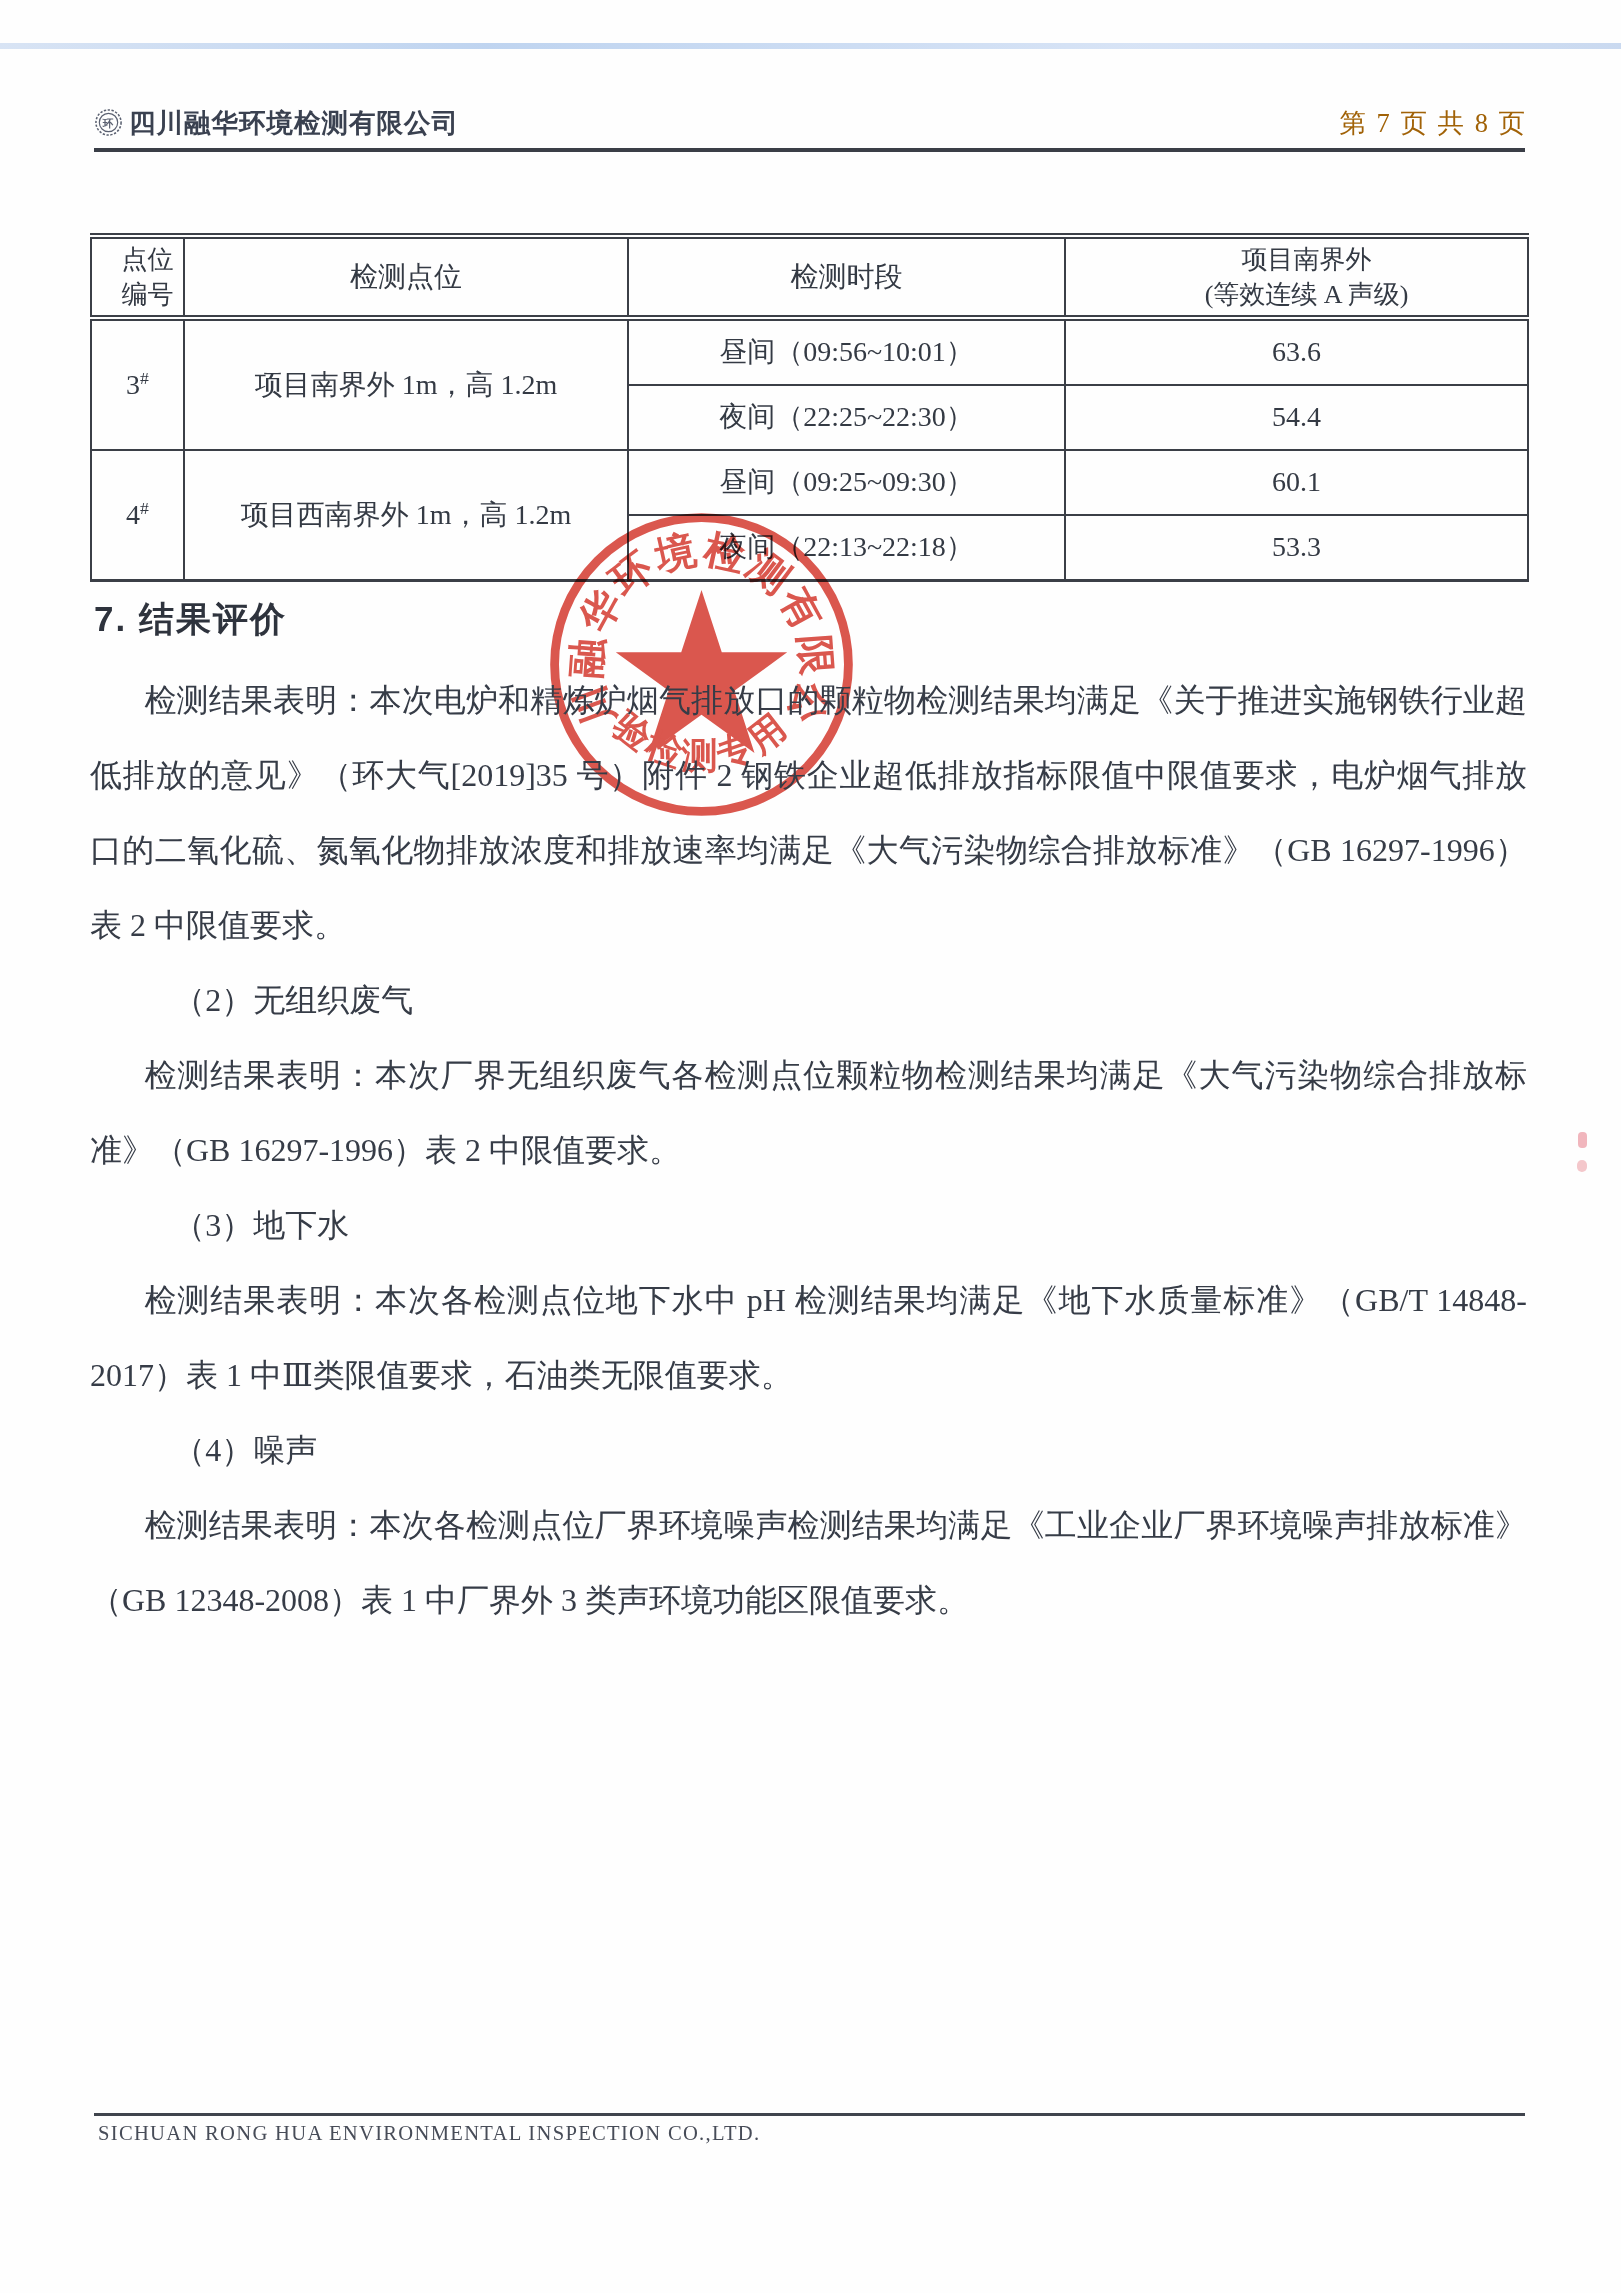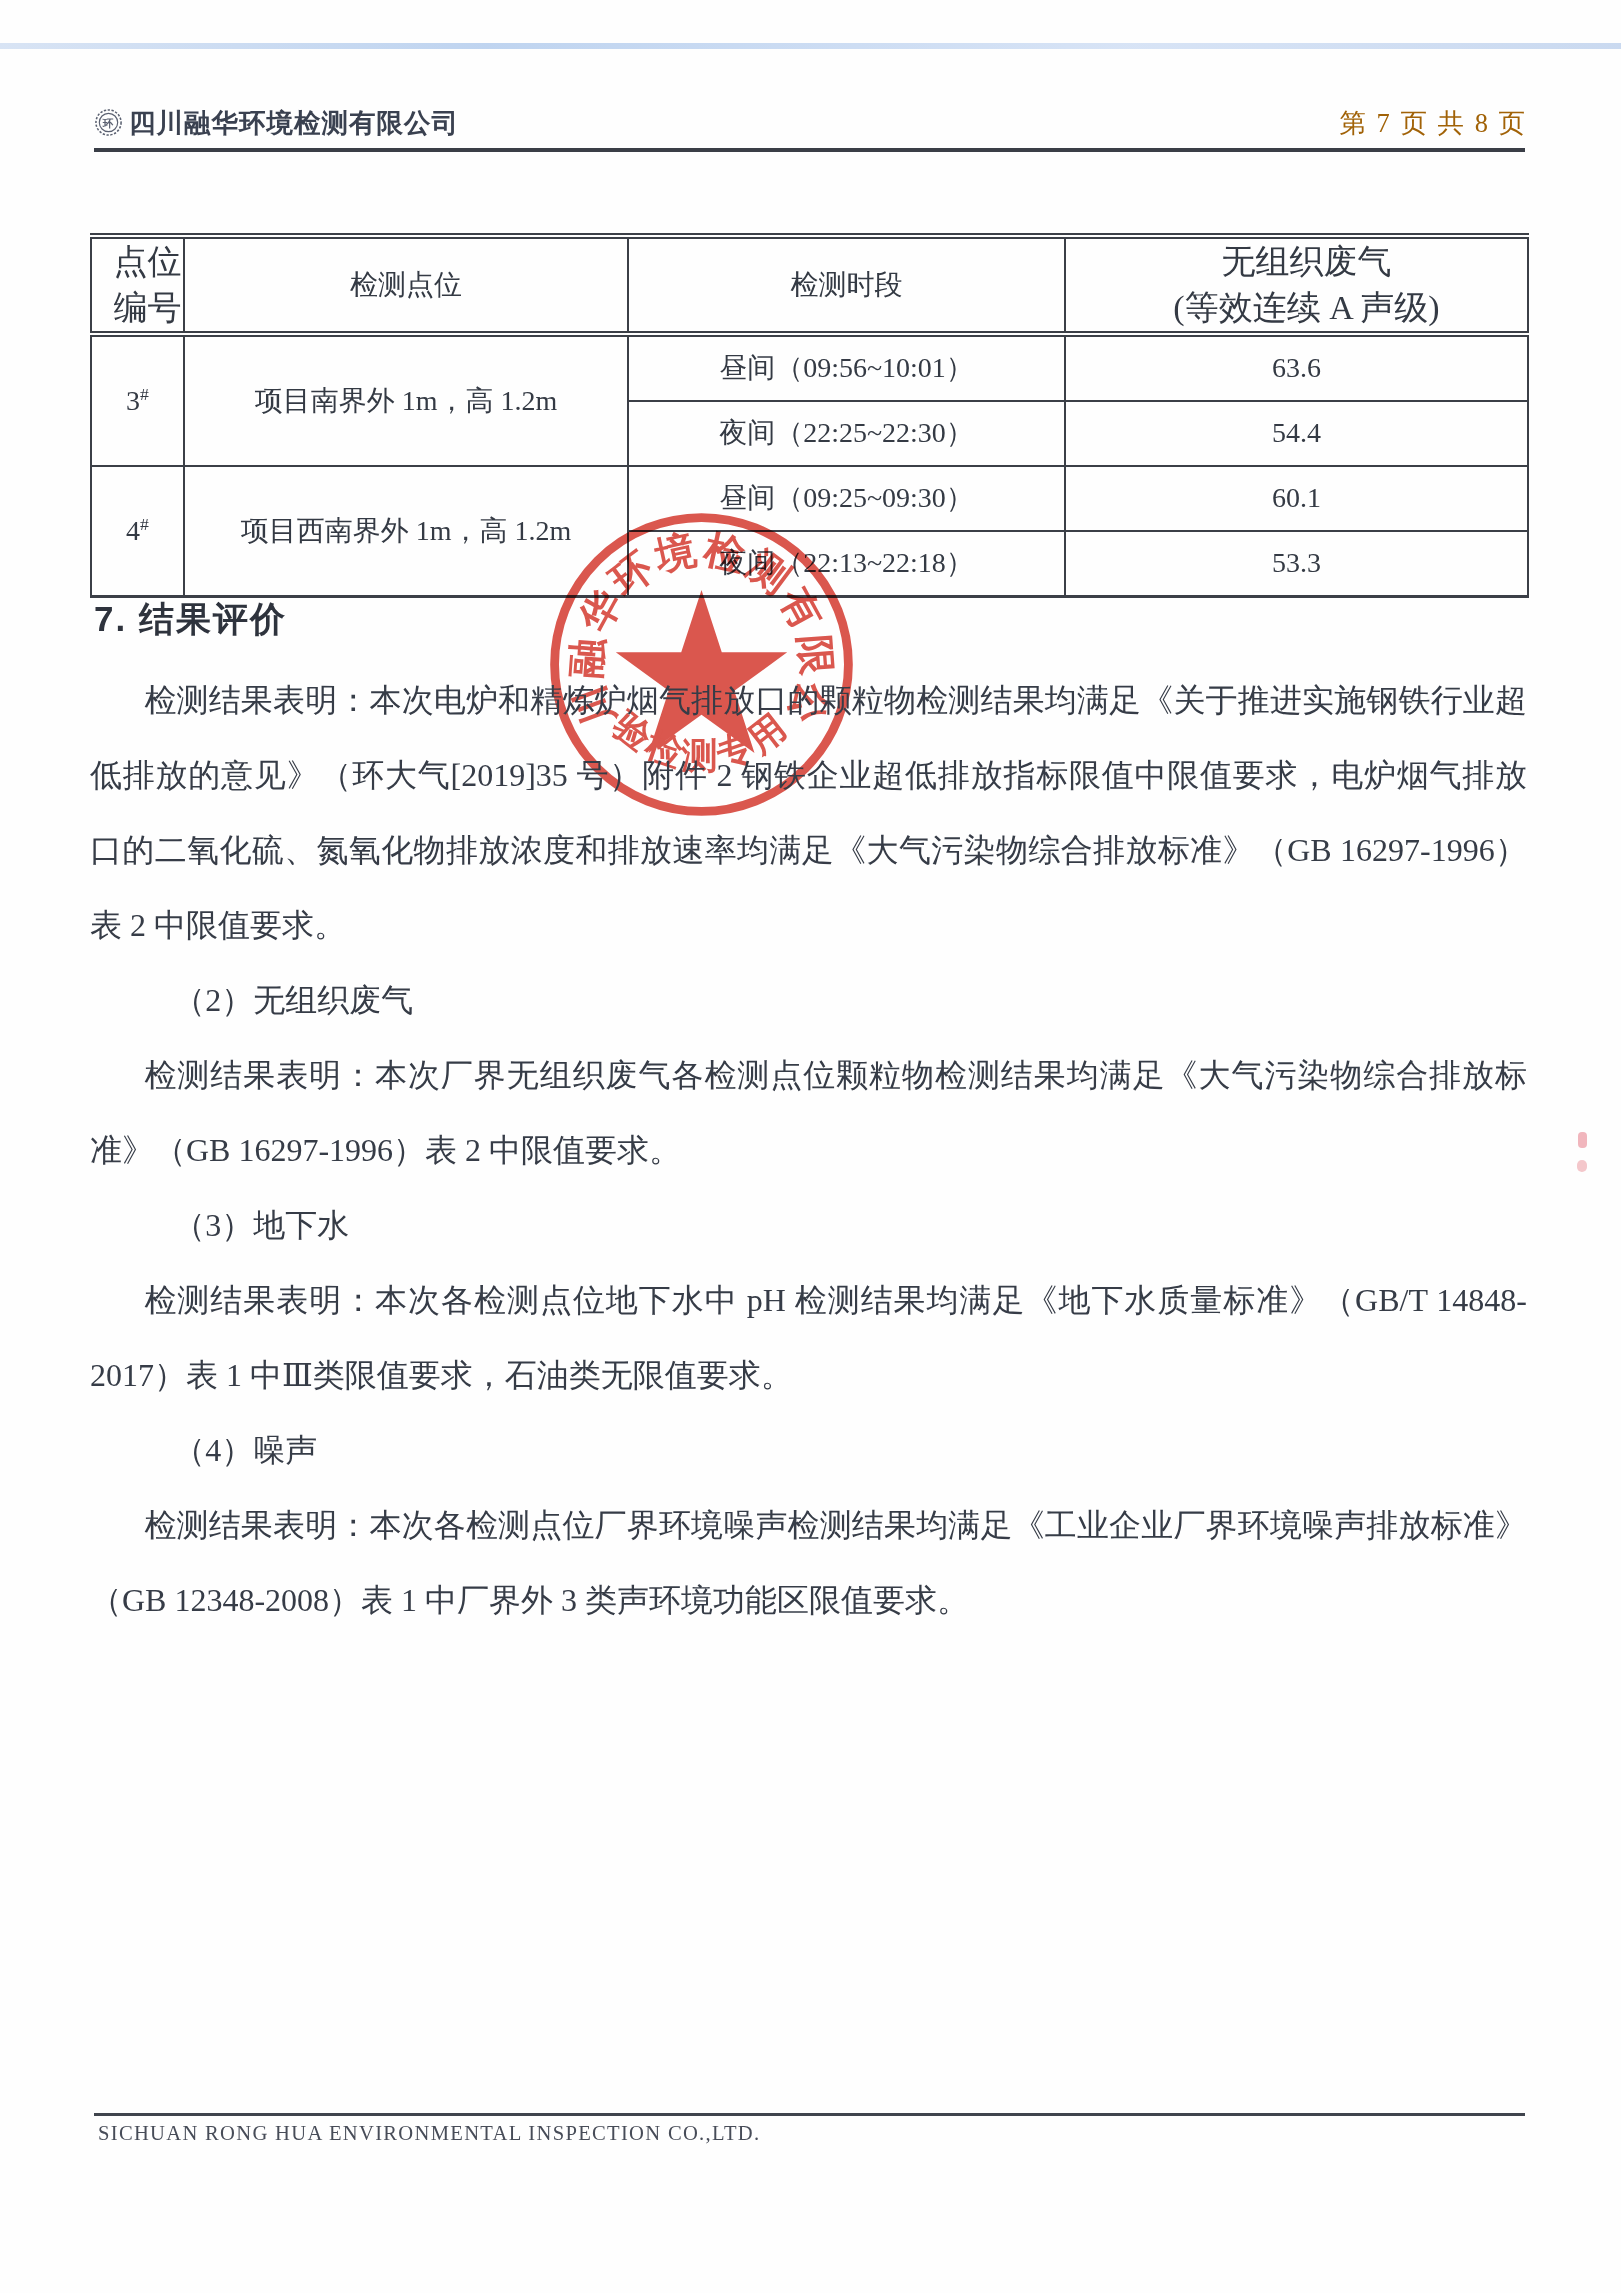--- a/index.html
+++ b/index.html
@@ -37,21 +37,21 @@
   }
   table.noise td,table.noise th{
     border:2px solid #3b3f47;
     text-align:center;vertical-align:middle;
     font-weight:normal;padding:0;
     line-height:1.3;
   }
   table.noise{border-top:6.9px double #3b3f47;border-bottom:3.9px solid #3b3f47;}
   tr.thead th{height:76px;border-bottom:6.9px double #3b3f47;}
   tr.trow td{height:63px;border-bottom-width:2.9px;}
-  .cell-2line{font-size:34px;line-height:1.35;margin-left:20px;}
+  .cell-2line{font-size:26px;line-height:1.35;margin-left:20px;}
   sup.hash{font-size:17.6px;vertical-align:super;line-height:0;}
   
   .stamp{
     position:absolute;left:535px;top:498px;width:333px;height:333px;
     opacity:.85;mix-blend-mode:multiply;pointer-events:none;
   }
   
   .sec-heading{
     position:absolute;left:94px;top:596px;
     font-family:"Liberation Sans","DejaVu Sans",sans-serif;
@@ -104,21 +104,21 @@
       <th>
         <div class="cell-2line">
           <div>点位</div>
           <div>编号</div>
         </div>
       </th>
       <th>检测点位</th>
       <th>检测时段</th>
       <th>
         <div class="cell-2line">
-          <div>无组织废气</div>
+          <div>项目南界外</div>
           <div>(等效连续 A 声级)</div>
         </div>
       </th>
     </tr>
     <tr class="trow">
       <td rowspan="2"><span>3</span><sup class="hash">#</sup></td>
       <td rowspan="2">项目南界外 1m，高 1.2m</td>
       <td>昼间（09:56~10:01）</td>
       <td>63.6</td>
     </tr>

